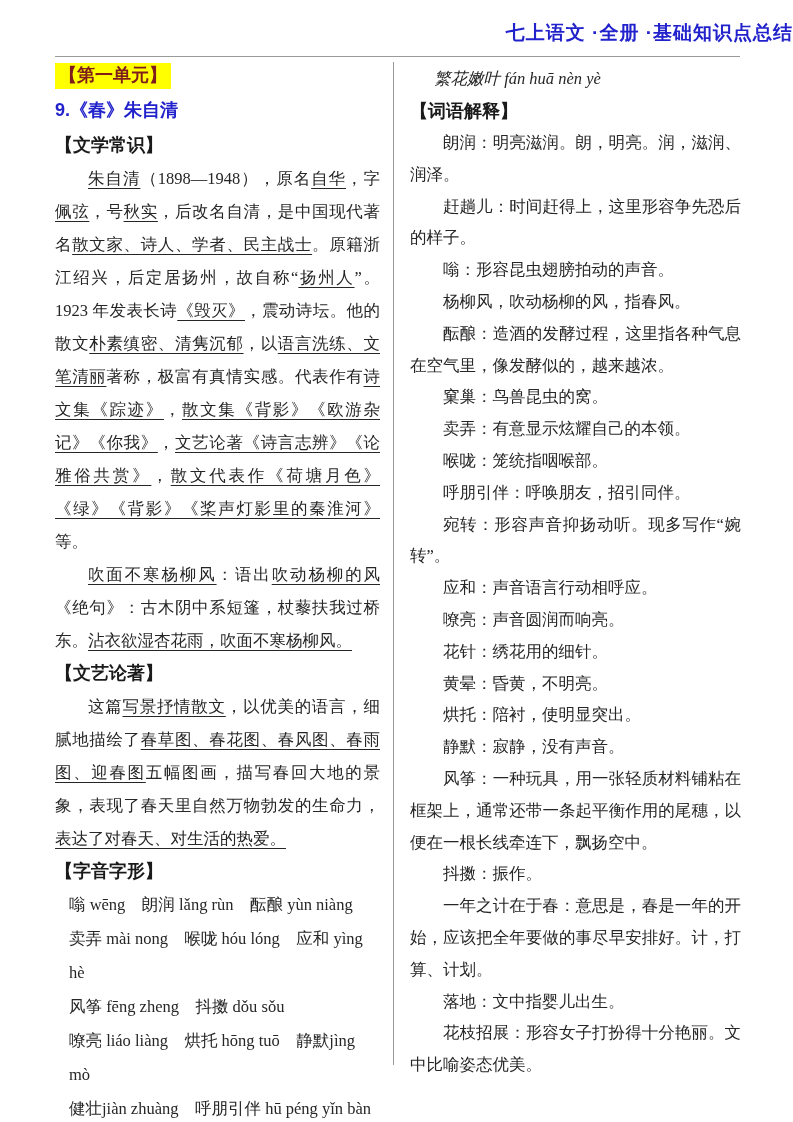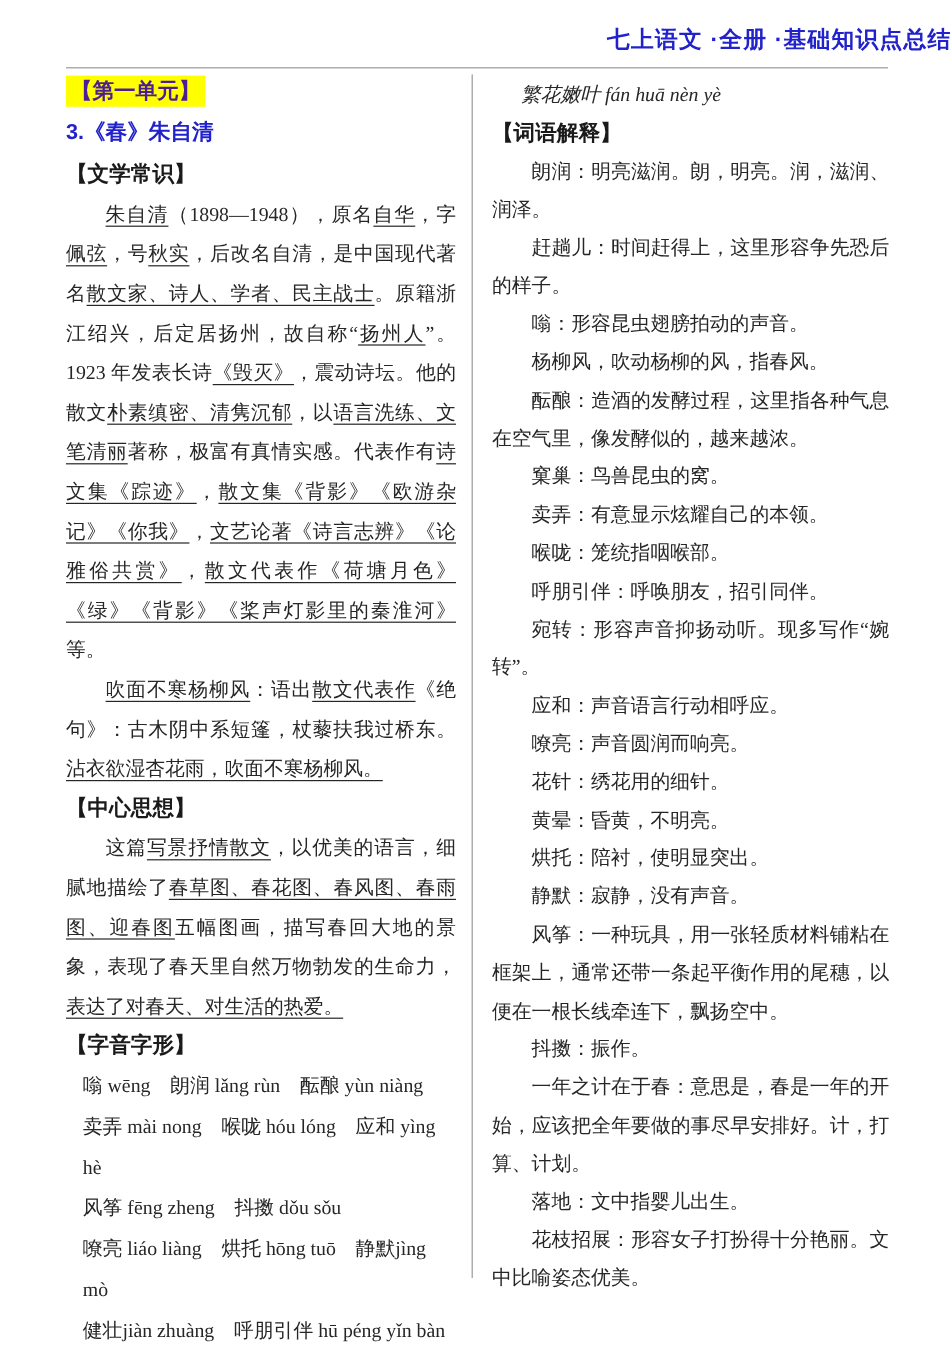--- a/index.html
+++ b/index.html
@@ -42,22 +42,22 @@
     width: 325px;
   }
   .col-right {
     position: absolute;
     top: 63px; left: 410px;
     width: 331px;
   }
   .unit-badge {
     display: inline-block;
     background: #ffff00;
-    color: #4c1d95;
-    font-family: Liberation Serif, serif;
+    color: #7f1d1d;
+    font-family: Liberation Mono, monospace;
     font-weight: bold;
     font-size: 18px;
     line-height: 24px;
     padding: 1px 4px;
     margin-bottom: 9px;
   }
   .lesson-title {
     font-family: "Liberation Sans", "DejaVu Sans", sans-serif;
     font-weight: bold;
     font-size: 18px;
@@ -120,27 +120,27 @@
 
   <div class="doc-header">七上语文 ·全册 ·基础知识点总结</div>
 
   <div class="hrule"></div>
   <div class="vrule"></div>
 
   <div class="col-left">
     <div>
       <span class="unit-badge">【第一单元】</span>
     </div>
-    <div class="lesson-title">3.《春》朱自清</div>
+    <div class="lesson-title">9.《春》朱自清</div>
 
     <div class="sec-heading">【文学常识】</div>
     <p class="body-para"><span class="u">朱自清</span><span>（1898—1948），原名</span><span class="u">自华</span><span>，字</span><span class="u">佩弦</span><span>，号</span><span class="u">秋实</span><span>，后改名自清，是中国现代著名</span><span class="u">散文家、诗人、学者、民主战士</span><span>。原籍浙江绍兴，后定居扬州，故自称“</span><span class="u">扬州人</span><span>”。1923 年发表长诗</span><span class="u">《毁灭》</span><span>，震动诗坛。他的散文</span><span class="u">朴素缜密、清隽沉郁</span><span>，以</span><span class="u">语言洗练、文笔清丽</span><span>著称，极富有真情实感。代表作有</span><span class="u">诗文集《踪迹》</span><span>，</span><span class="u">散文集《背影》《欧游杂记》《你我》</span><span>，</span><span class="u">文艺论著《诗言志辨》《论雅俗共赏》</span><span>，</span><span class="u">散文代表作《荷塘月色》《绿》《背影》《桨声灯影里的秦淮河》</span><span>等。</span></p>
-    <p class="body-para"><span class="u">吹面不寒杨柳风</span><span>：语出</span><span class="u">散文代表作</span><span>《绝句》：古木阴中系短篷，杖藜扶我过桥东。</span><span class="u">沾衣欲湿杏花雨，吹面不寒杨柳风。</span></p>
+    <p class="body-para"><span class="u">吹面不寒杨柳风</span><span>：语出</span><span class="u">吹动杨柳的风</span><span>《绝句》：古木阴中系短篷，杖藜扶我过桥东。</span><span class="u">沾衣欲湿杏花雨，吹面不寒杨柳风。</span></p>
 
-    <div class="sec-heading">【中心思想】</div>
+    <div class="sec-heading">【文艺论著】</div>
     <p class="body-para"><span>这篇</span><span class="u">写景抒情散文</span><span>，以优美的语言，细腻地描绘了</span><span class="u">春草图、春花图、春风图、春雨图、迎春图</span><span>五幅图画，描写春回大地的景象，表现了春天里自然万物勃发的生命力，</span><span class="u">表达了对春天、对生活的热爱。</span></p>
 
     <div class="sec-heading">【字音字形】</div>
     <div class="pinyin-list">
         <div class="pinyin-line">嗡 wēng　朗润 lǎng rùn　酝酿 yùn niàng</div>
         <div class="pinyin-line">卖弄 mài nong　喉咙 hóu lóng　应和 yìng hè</div>
         <div class="pinyin-line">风筝 fēng zheng　抖擞 dǒu sǒu</div>
         <div class="pinyin-line">嘹亮 liáo liàng　烘托 hōng tuō　静默jìng mò</div>
         <div class="pinyin-line">健壮jiàn zhuàng　呼朋引伴 hū péng yǐn bàn</div>
       </div>

